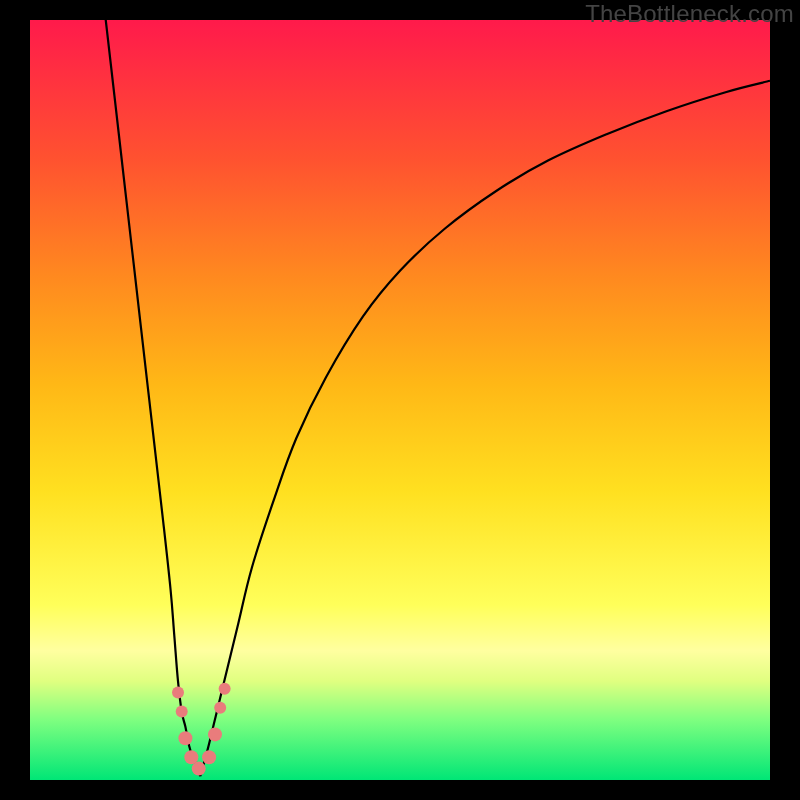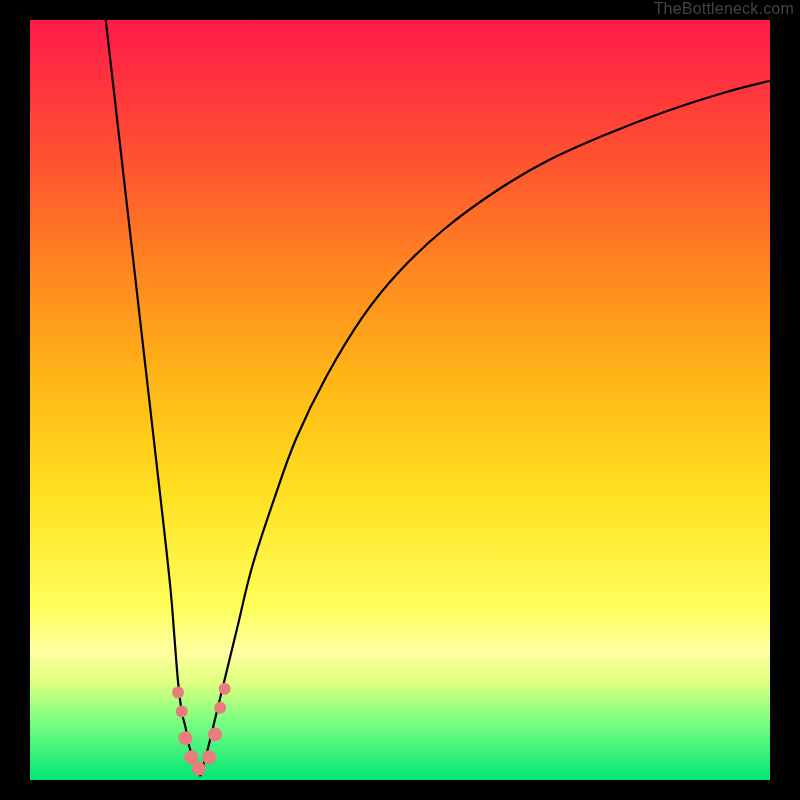--- a/index.html
+++ b/index.html
@@ -41,21 +41,21 @@
     position: absolute;
     left: 0; top: 0;
     width: 740px; height: 760px;
     overflow: visible;
   }
   .watermark {
     position: absolute;
     top: 0px;
     right: 6px;
     color: #444;
-    font-size: 16px;
+    font-size: 24px;
     font-weight: 400;
     letter-spacing: 0.2px;
     user-select: none;
   }
 </style>
 </head>
 <body>
 
 <div class="frame">
   <div class="plot-area">

